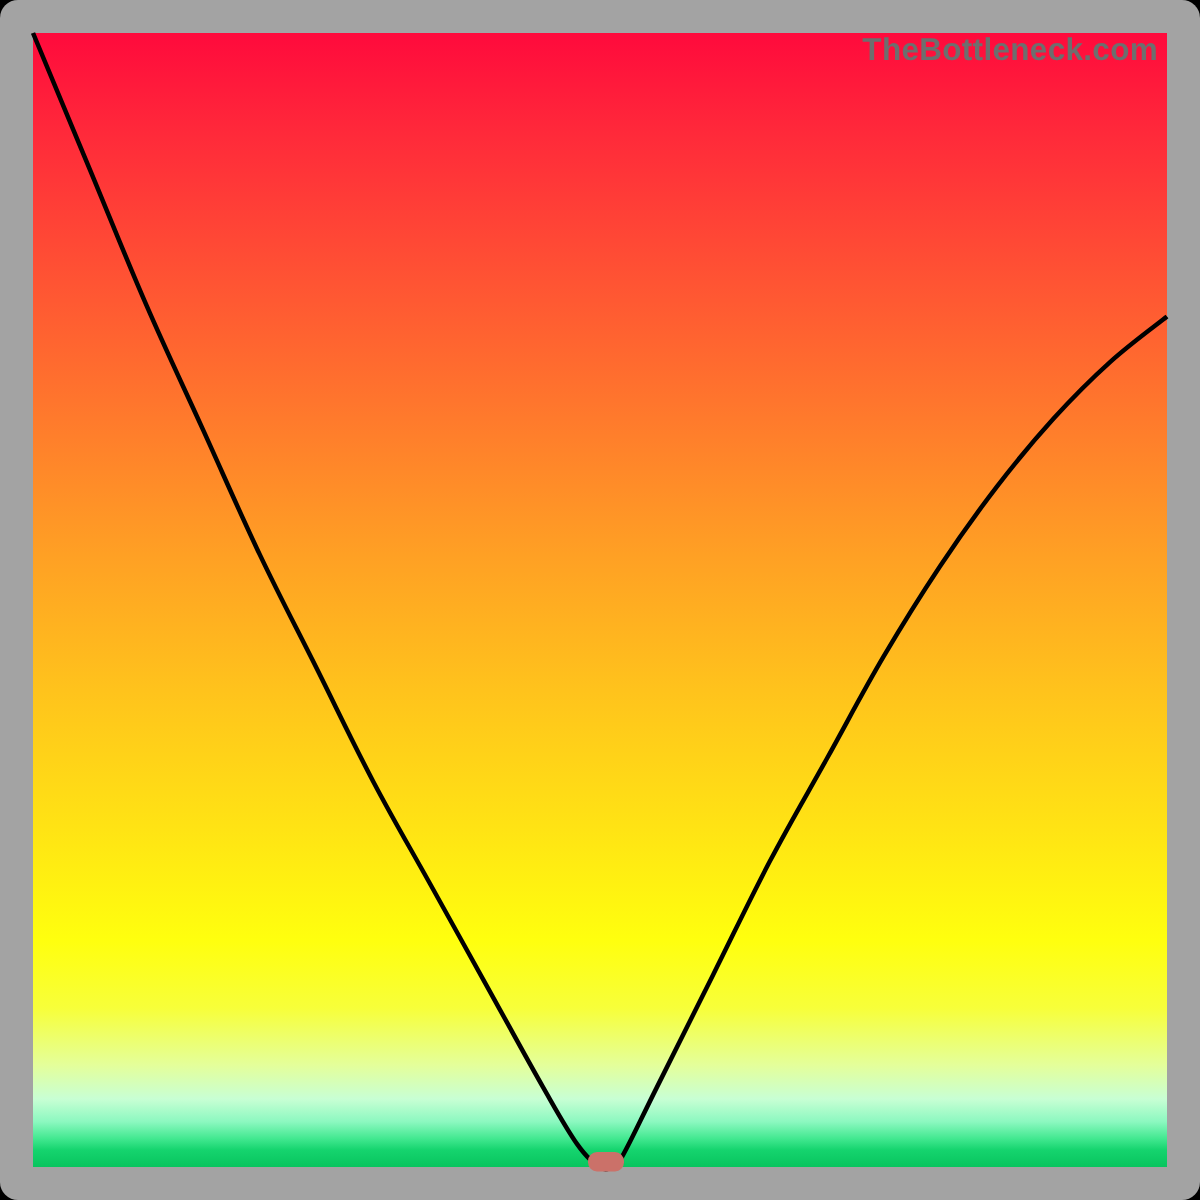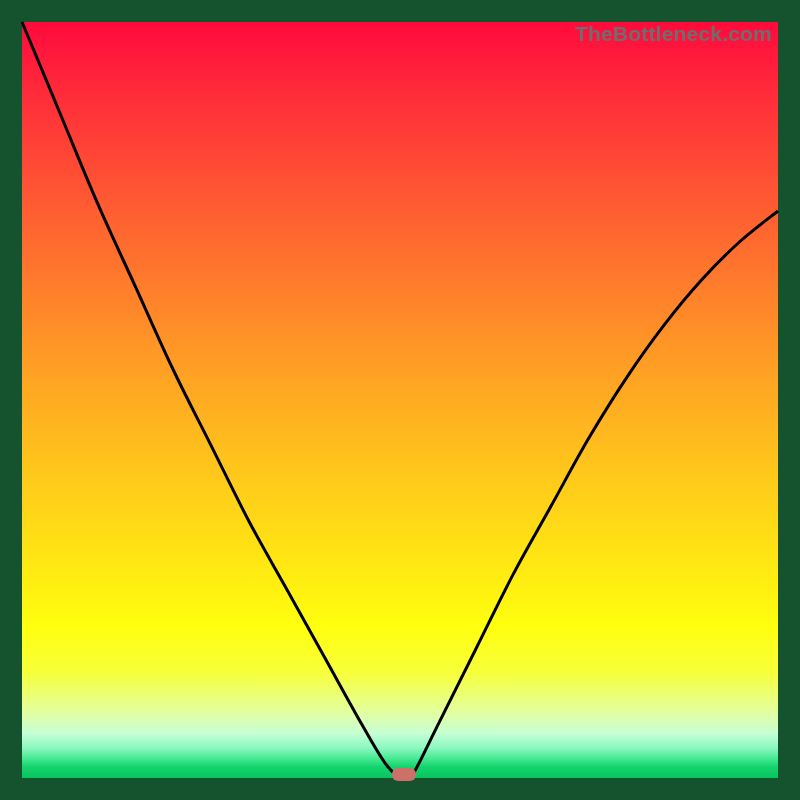--- a/index.html
+++ b/index.html
@@ -8,21 +8,22 @@
     width: 800px;
     height: 800px;
     overflow: hidden;
     background: #000;
     font-family: Arial, Helvetica, sans-serif;
   }
   .frame {
     position: relative;
     width: 800px;
     height: 800px;
-    background: #14532d;
+    background: #a3a3a3;
+    border-radius: 12px;
   }
   .plot-area {
     position: absolute;
     left: 22px;
     top: 22px;
     width: 756px;
     height: 756px;
     background: linear-gradient(to bottom,
       #ff0a3c 0%,
       #ff2a3a 9%,

